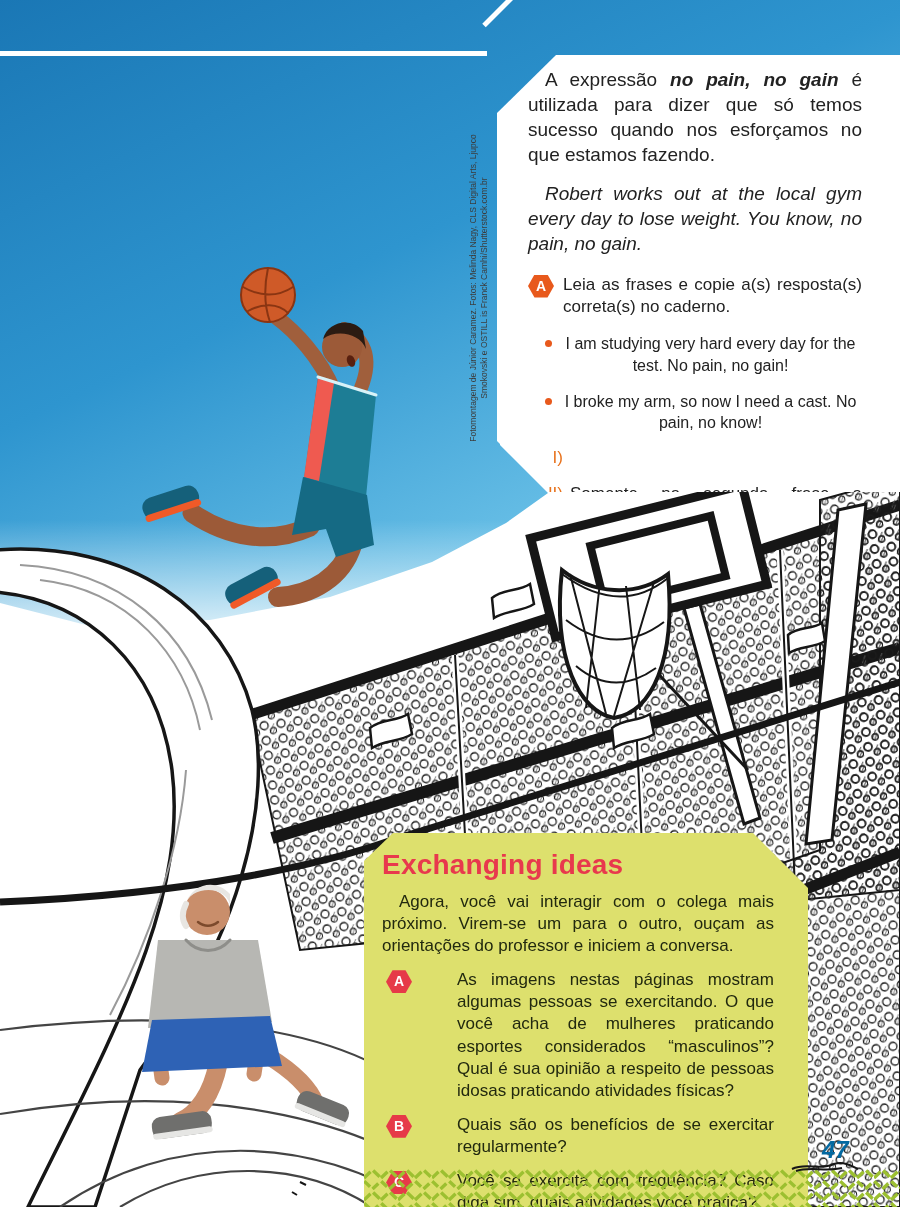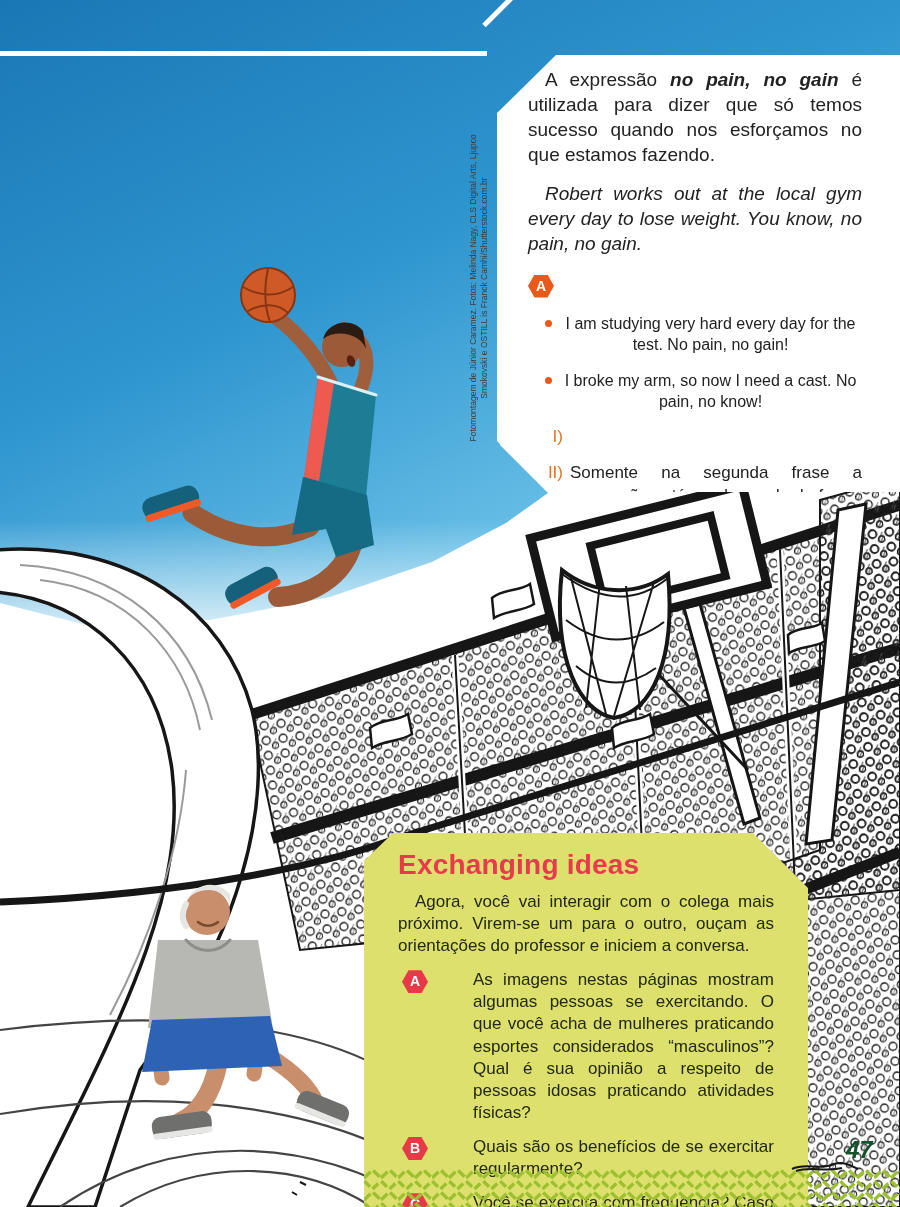--- a/index.html
+++ b/index.html
@@ -54,29 +54,29 @@
   }
   
   .stadium{position:absolute;left:0;top:470px;width:900px;height:737px;}
   
   .player{position:absolute;left:120px;top:245px;width:320px;height:410px;}
   .sprinter{position:absolute;left:40px;top:860px;width:330px;height:300px;}
   
   .ideas-box{
     position:absolute;left:364px;top:833px;width:444px;height:374px;background:#dde06d;
     clip-path:polygon(29px 0,389px 0,444px 55px,444px 374px,0 374px,0 28px);
-    padding:16px 34px 0 34px;
+    padding:16px 34px 0 18px;
   }
   .ideas-title{margin:0 0 10px 0;color:#e8394d;font-size:28px;font-weight:bold;letter-spacing:.2px;}
   .ideas-box p.intro{margin:4px 0 8px 0;font-size:17px;line-height:1.3;text-align:justify;text-indent:17px;color:#22290f;}
   .question-item{display:flex;margin:12px 0 0 4px;color:#22290f;}
   .question-item .txt{font-size:17px;line-height:1.3;text-align:justify;margin-left:36px;}
   .chevrons{position:absolute;left:364px;top:1168px;width:536px;height:39px;}
   
-  .page-number{position:absolute;left:822px;top:1136px;color:#14532d;font-size:24px;font-weight:bold;font-style:italic;margin-left:24px;}
+  .page-number{position:absolute;left:822px;top:1136px;color:#0369a1;font-size:24px;font-weight:bold;font-style:italic;}
   .page-scribble{position:absolute;left:790px;top:1160px;width:70px;height:14px;}
 </style>
 </head>
 <body>
 
 <div id="page">
 
   <div class="sky"></div>
   <div class="sky-fade"></div>
   <div class="white-line-h"></div>
@@ -161,20 +161,21 @@
       <path d="M183,232 L247,250 L254,300 L216,312 L206,284 L172,290 Z" fill="#156a84"></path>
     </g>
   </svg>
 
   <div class="intro-box">
     <p><span>A expressão </span><span class="expr">no pain, no gain</span><span> é utilizada para dizer que só temos sucesso quando nos esforçamos no que estamos fazendo.</span></p>
     <p class="example">Robert works out at the local gym every day to lose weight. You know, no pain, no gain.</p>
 
     <div class="activity-item">
       <span class="hex orange">A</span>
+      <span class="txt">Leia as frases e copie a(s) resposta(s) correta(s) no caderno.</span>
     </div>
 
     <div class="bullet-item">
       <span class="dot"></span>
       <span class="txt">I am studying very hard every day for the test. No pain, no gain!</span>
     </div>
     <div class="bullet-item">
       <span class="dot"></span>
       <span class="txt">I broke my arm, so now I need a cast. No pain, no know!</span>
     </div>

